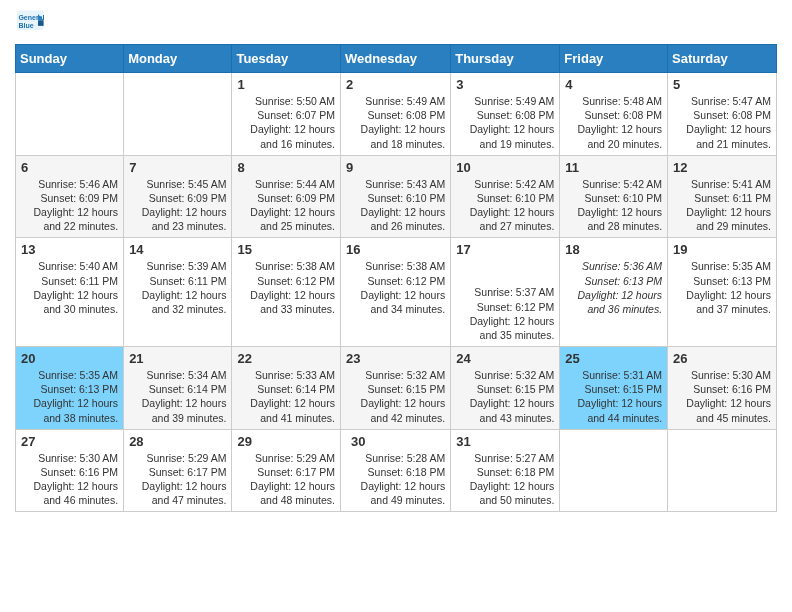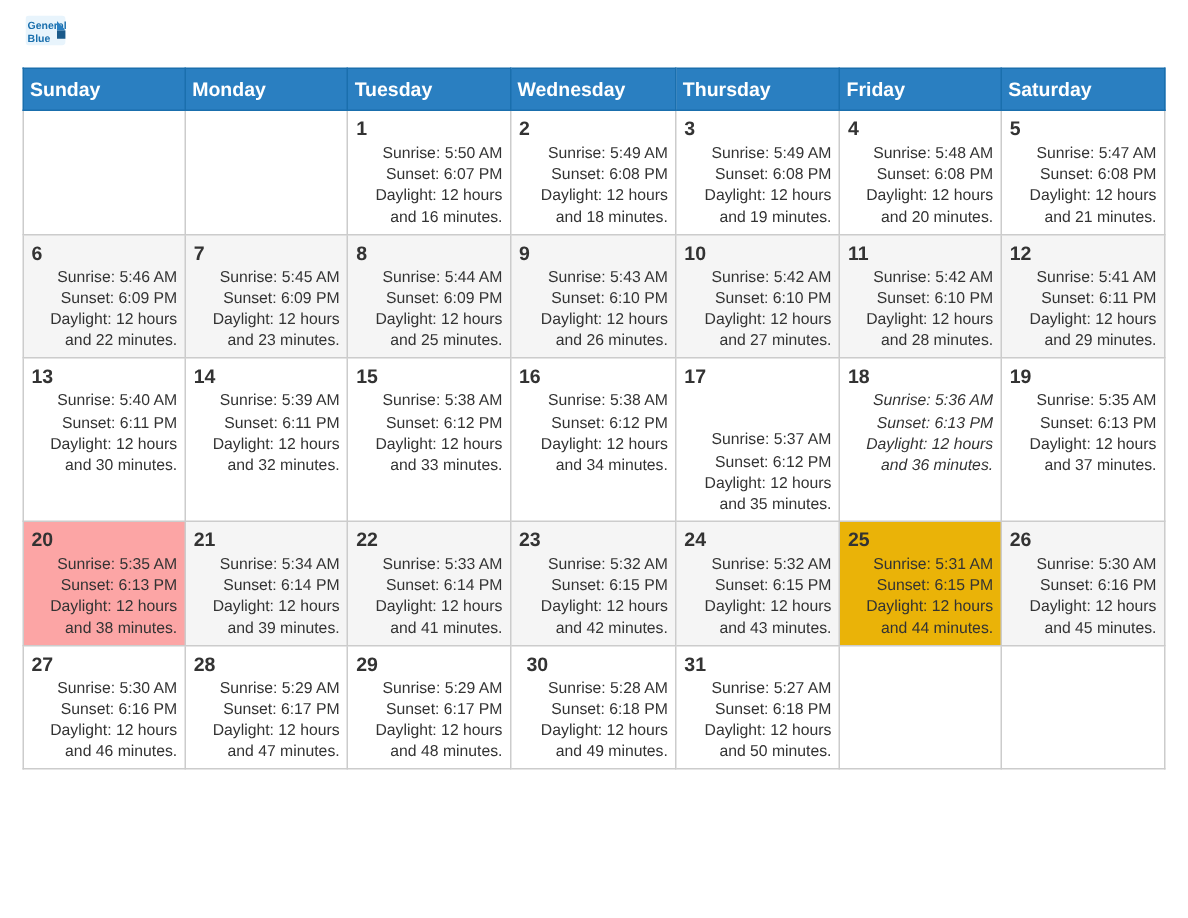--- a/index.html
+++ b/index.html
@@ -239,21 +239,21 @@
 Daylight: 12 hours and 36 minutes.</div>
           </td>
           <td style="background: rgb(255, 255, 255);">
             <span class="day-num">19</span>
             <div class="day-info" style="white-space: pre-line;">Sunrise: 5:35 AM
 Sunset: 6:13 PM
 Daylight: 12 hours and 37 minutes.</div>
           </td>
         </tr>
         <tr>
-          <td style="background: #fca5a5;">
+          <td style="background: #7dd3fc;">
             <span class="day-num">20</span>
             <div class="day-info" style="white-space: pre-line;">Sunrise: 5:35 AM
 Sunset: 6:13 PM
 Daylight: 12 hours and 38 minutes.</div>
           </td>
           <td style="background: rgb(245, 245, 245);">
             <span class="day-num">21</span>
             <div class="day-info" style="white-space: pre-line;">Sunrise: 5:34 AM
 Sunset: 6:14 PM
 Daylight: 12 hours and 39 minutes.</div>
@@ -269,21 +269,21 @@
             <div class="day-info" style="white-space: pre-line;">Sunrise: 5:32 AM
 Sunset: 6:15 PM
 Daylight: 12 hours and 42 minutes.</div>
           </td>
           <td style="background: rgb(245, 245, 245);">
             <span class="day-num">24</span>
             <div class="day-info" style="white-space: pre-line;">Sunrise: 5:32 AM
 Sunset: 6:15 PM
 Daylight: 12 hours and 43 minutes.</div>
           </td>
-          <td style="background: #eab308; margin-top: 17px;">
+          <td style="background: #7dd3fc; margin-top: 17px;">
             <span class="day-num">25</span>
             <div class="day-info" style="white-space: pre-line;">Sunrise: 5:31 AM
 Sunset: 6:15 PM
 Daylight: 12 hours and 44 minutes.</div>
           </td>
           <td style="background: rgb(245, 245, 245);">
             <span class="day-num">26</span>
             <div class="day-info" style="white-space: pre-line;">Sunrise: 5:30 AM
 Sunset: 6:16 PM
 Daylight: 12 hours and 45 minutes.</div>

